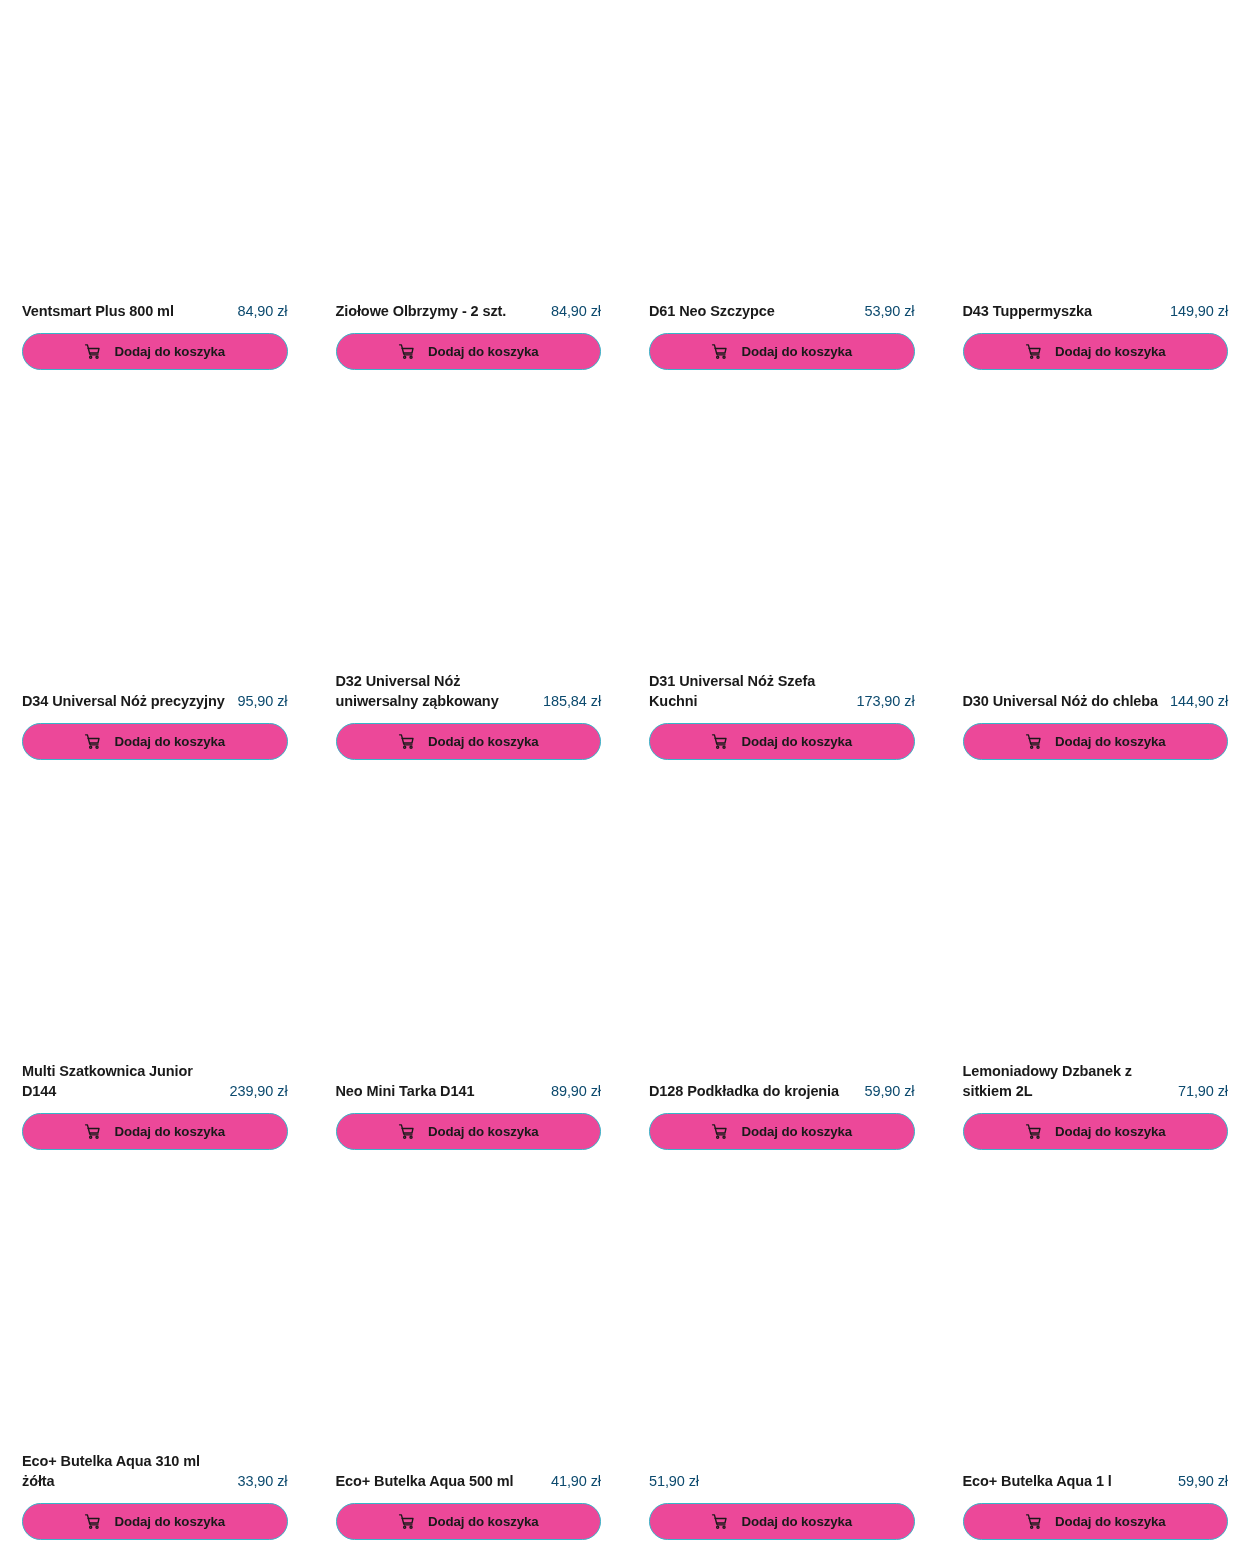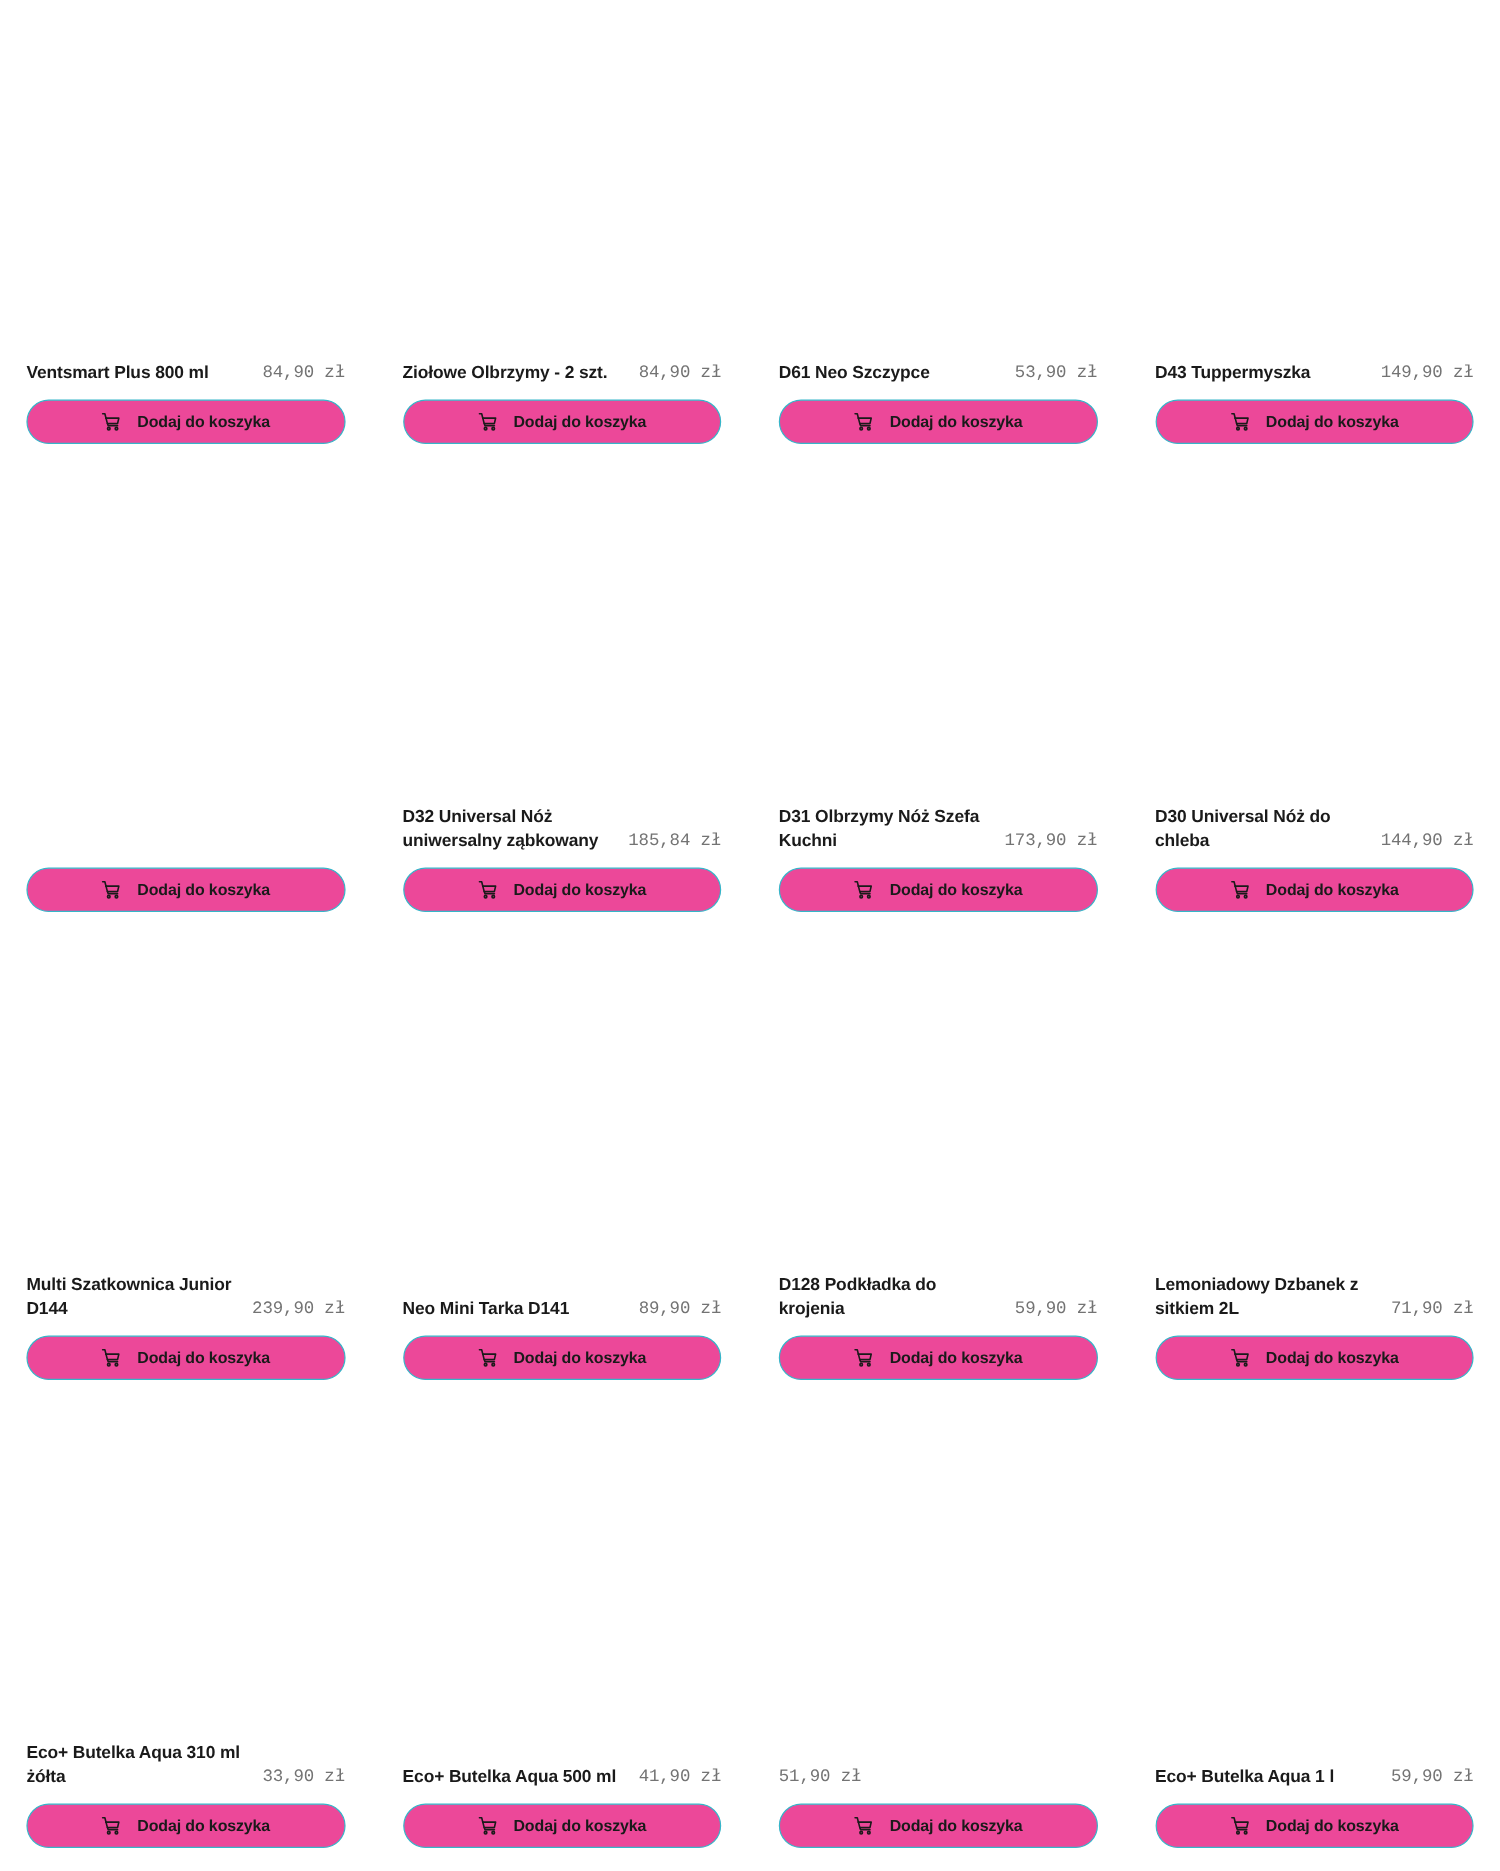--- a/index.html
+++ b/index.html
@@ -59,26 +59,25 @@
     line-height: 1.42;
     color: #1a1a1a;
     letter-spacing: -0.1px;
     margin: 0;
     flex: 1 1 auto;
   }
 
   .product-price {
     font-size: 14.5px;
     font-weight: 400;
-    color: #737373;
+    color: #0c4a6e;
     white-space: nowrap;
     letter-spacing: -0.1px;
     flex: 0 0 auto;
     line-height: 1.42;
-    font-family: Liberation Mono, monospace;
   }
 
   .add-to-cart {
     display: flex;
     align-items: center;
     justify-content: center;
     gap: 13px;
     width: 100%;
     height: 37px;
     box-sizing: border-box;
@@ -190,20 +189,24 @@
           <circle cx="9.4" cy="20.1" r="1.5"></circle>
           <circle cx="18.4" cy="20.1" r="1.5"></circle>
         </svg>
       </span>
       <span class="add-to-cart-label">Dodaj do koszyka</span>
     </button>
   </article>
 
   <article class="product-card">
     <div class="product-media"></div>
+    <div class="product-info">
+      <h3 class="product-title">D34 Universal Nóż precyzyjny</h3>
+      <span class="product-price">95,90 zł</span>
+    </div>
     <button class="add-to-cart">
       <span class="cart-icon">
         <svg viewBox="0 0 24 24" width="17" height="17" fill="none" stroke="#1a1a1a" stroke-width="1.9" stroke-linecap="round" stroke-linejoin="round" aria-hidden="true">
           <path d="M2.2 2.6h2.6l1.3 5.1"></path>
           <path d="M6.1 7.7h15.1l-1.5 6.4H7.8"></path>
           <path d="M6.1 7.7l1.7 6.4 .9 2.6h11.1"></path>
           <circle cx="9.4" cy="20.1" r="1.5"></circle>
           <circle cx="18.4" cy="20.1" r="1.5"></circle>
         </svg>
       </span>
@@ -227,21 +230,21 @@
           <circle cx="18.4" cy="20.1" r="1.5"></circle>
         </svg>
       </span>
       <span class="add-to-cart-label">Dodaj do koszyka</span>
     </button>
   </article>
 
   <article class="product-card">
     <div class="product-media"></div>
     <div class="product-info">
-      <h3 class="product-title">D31 Olbrzymy Nóż Szefa Kuchni</h3>
+      <h3 class="product-title">D31 Universal Nóż Szefa Kuchni</h3>
       <span class="product-price">173,90 zł</span>
     </div>
     <button class="add-to-cart">
       <span class="cart-icon">
         <svg viewBox="0 0 24 24" width="17" height="17" fill="none" stroke="#1a1a1a" stroke-width="1.9" stroke-linecap="round" stroke-linejoin="round" aria-hidden="true">
           <path d="M2.2 2.6h2.6l1.3 5.1"></path>
           <path d="M6.1 7.7h15.1l-1.5 6.4H7.8"></path>
           <path d="M6.1 7.7l1.7 6.4 .9 2.6h11.1"></path>
           <circle cx="9.4" cy="20.1" r="1.5"></circle>
           <circle cx="18.4" cy="20.1" r="1.5"></circle>

